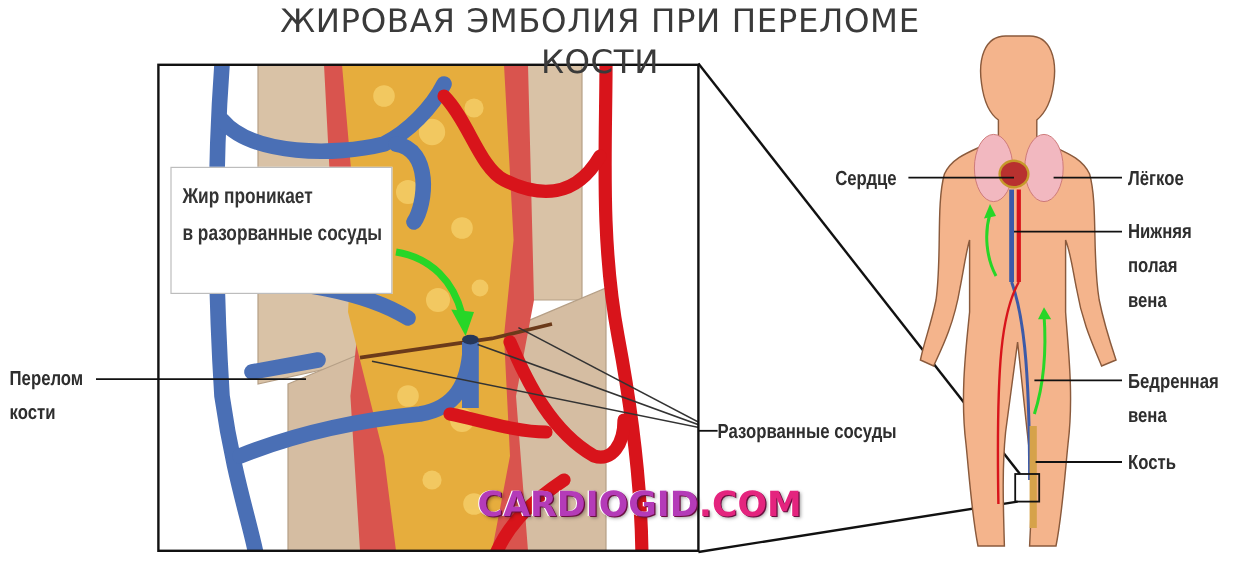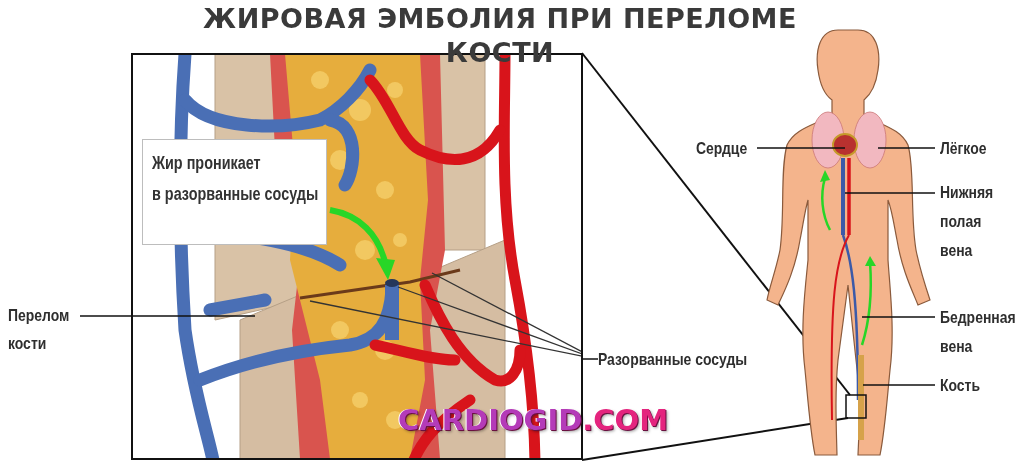--- a/index.html
+++ b/index.html
@@ -1,19 +1,19 @@
 <!DOCTYPE html>
 <html><head>
 <meta charset="utf-8">
 <style>
   html, body { margin:0; padding:0; background:#ffffff; }
   body { width:1032px; height:470px; position:relative; overflow:hidden; font-family:"Liberation Sans", sans-serif; }
   .title {
     position:absolute; left:180px; top:2px; width:640px; text-align:center;
-    font-family:"DejaVu Sans", sans-serif; font-weight:bold; font-size:27px; letter-spacing:0.5px;
+    font-family:"DejaVu Sans", sans-serif; font-weight:normal; font-size:27px; letter-spacing:0.5px;
     color:#3a3a3a; line-height:34px;
   }
   .label {
     position:absolute; font-family:"Liberation Sans", sans-serif; font-weight:bold; color:#2e2e2e;
     font-size:17px; line-height:26px; transform:scaleX(0.82); transform-origin:left top; white-space:nowrap;
   }
   .callout {
     position:absolute; left:142px; top:139px; width:185px; height:106px; background:#ffffff;
     border:1px solid #bdbdbd; box-sizing:border-box; padding:8px 0 0 9px;
   }

